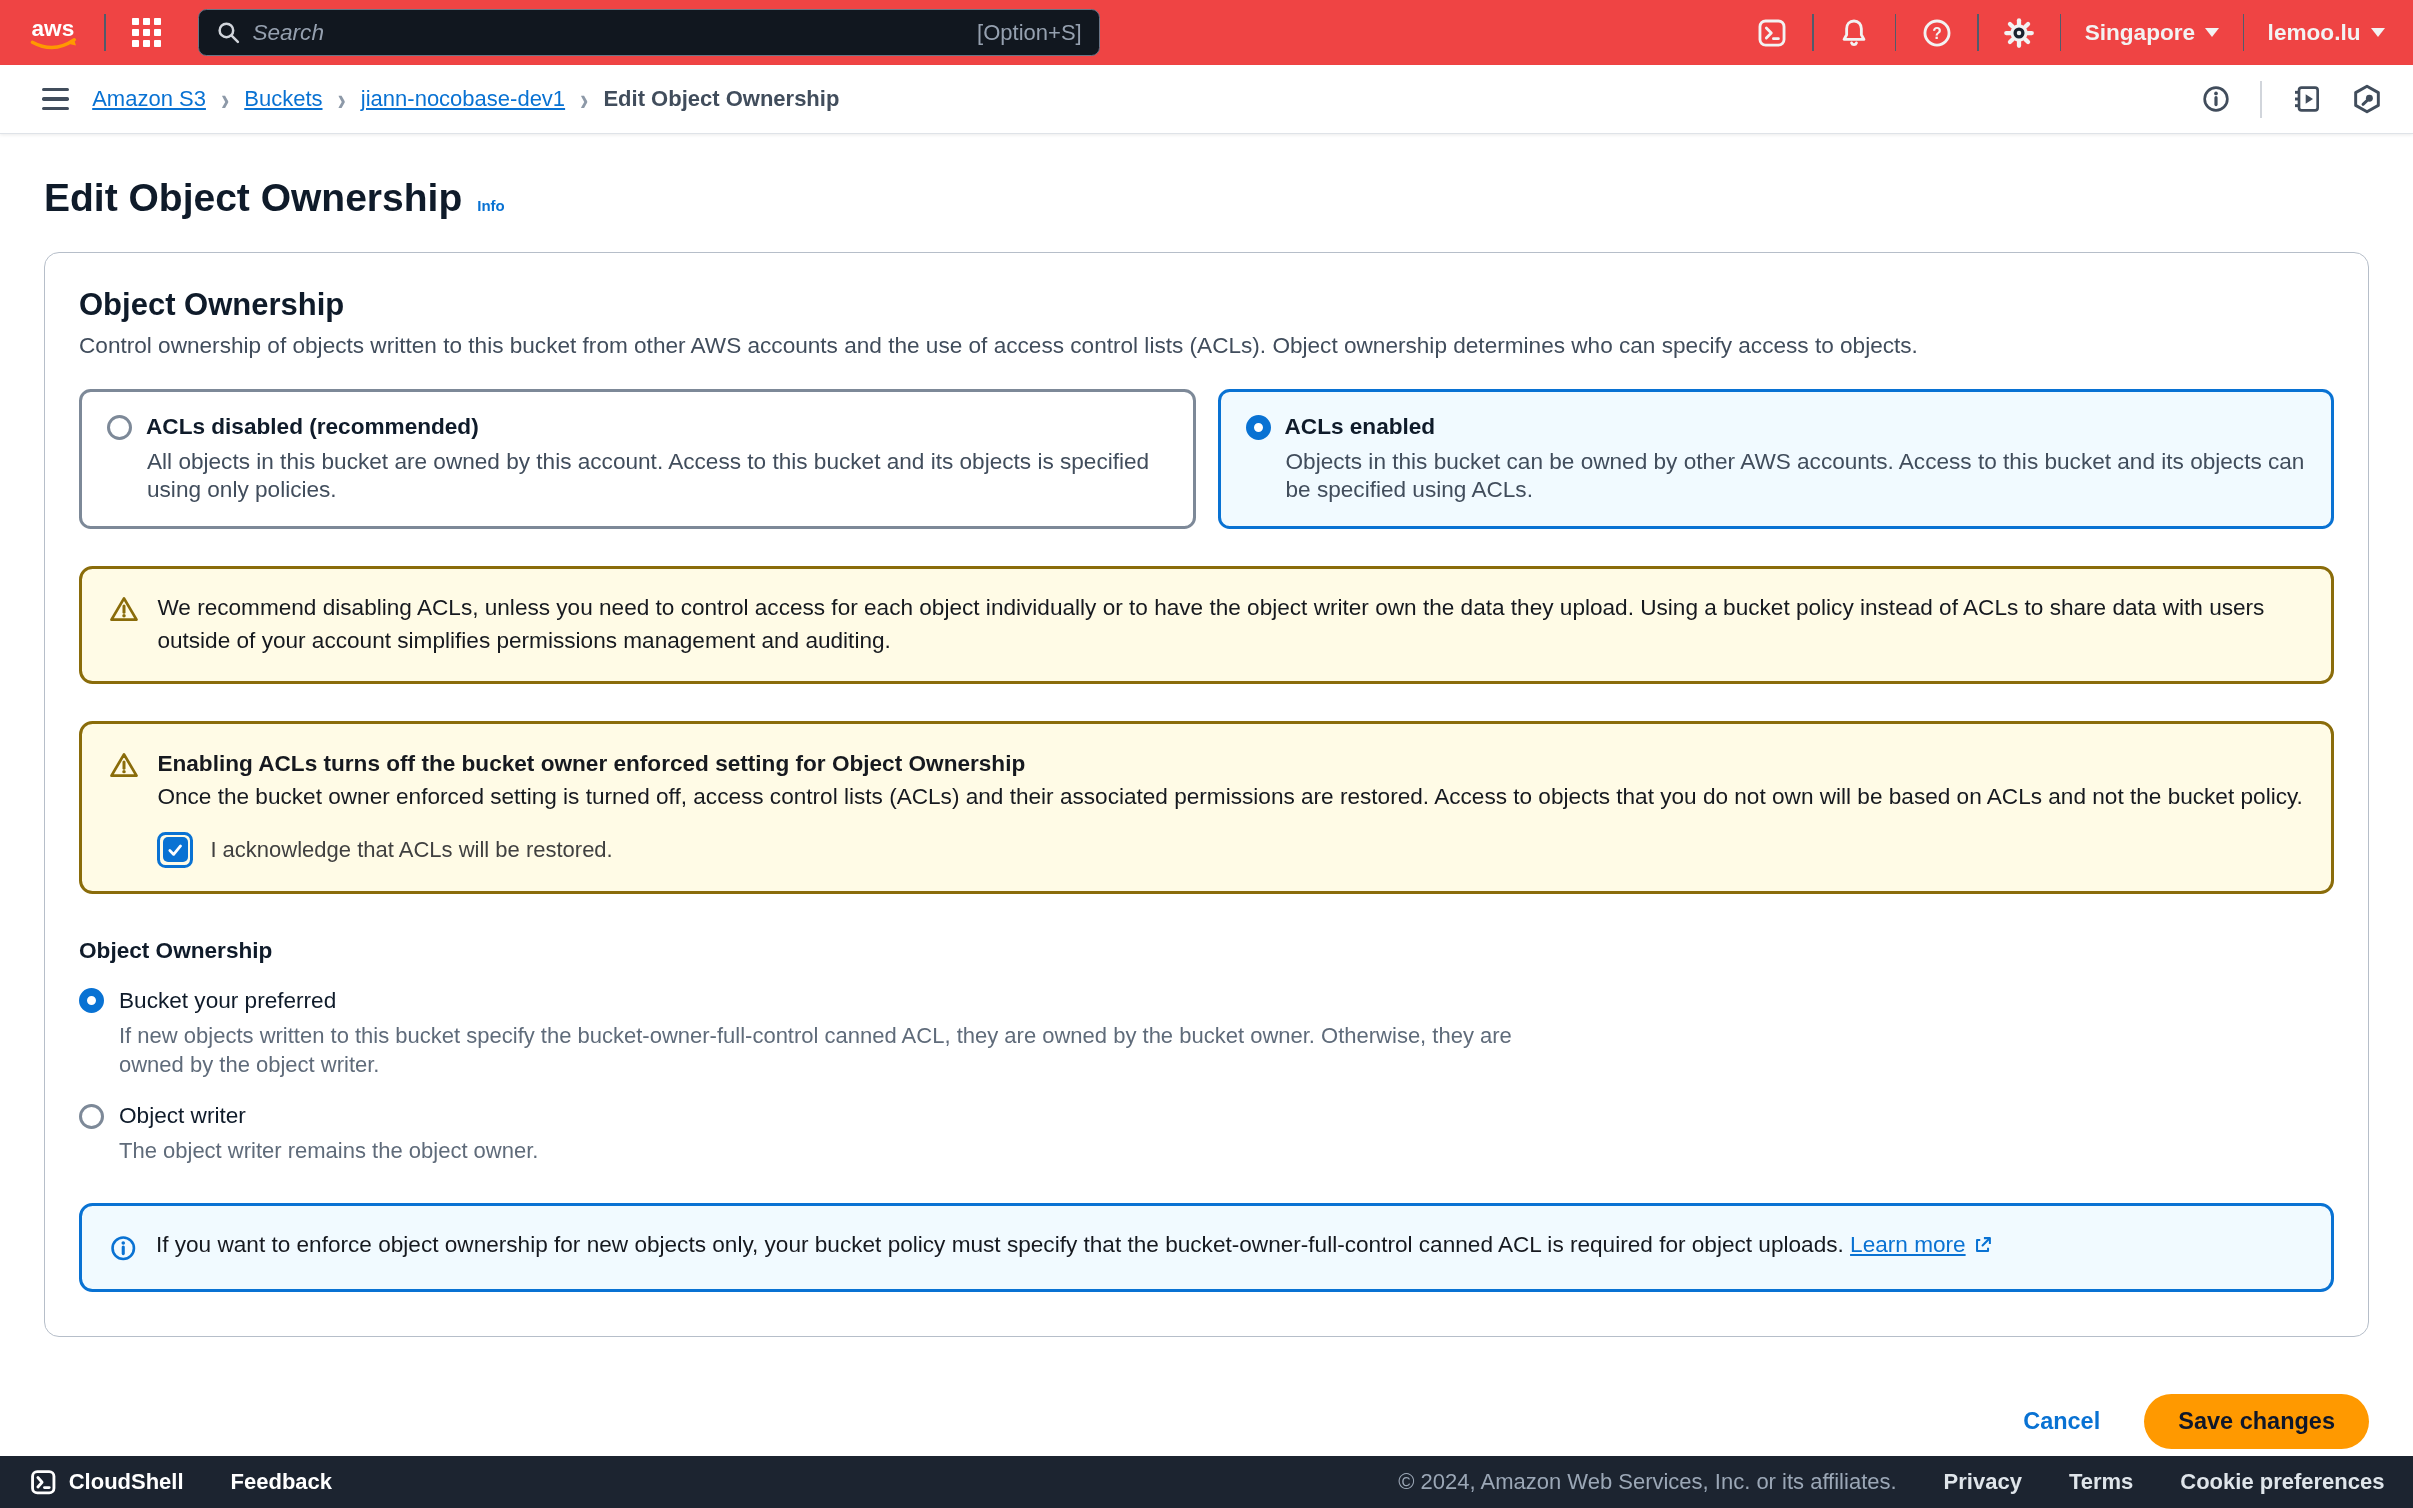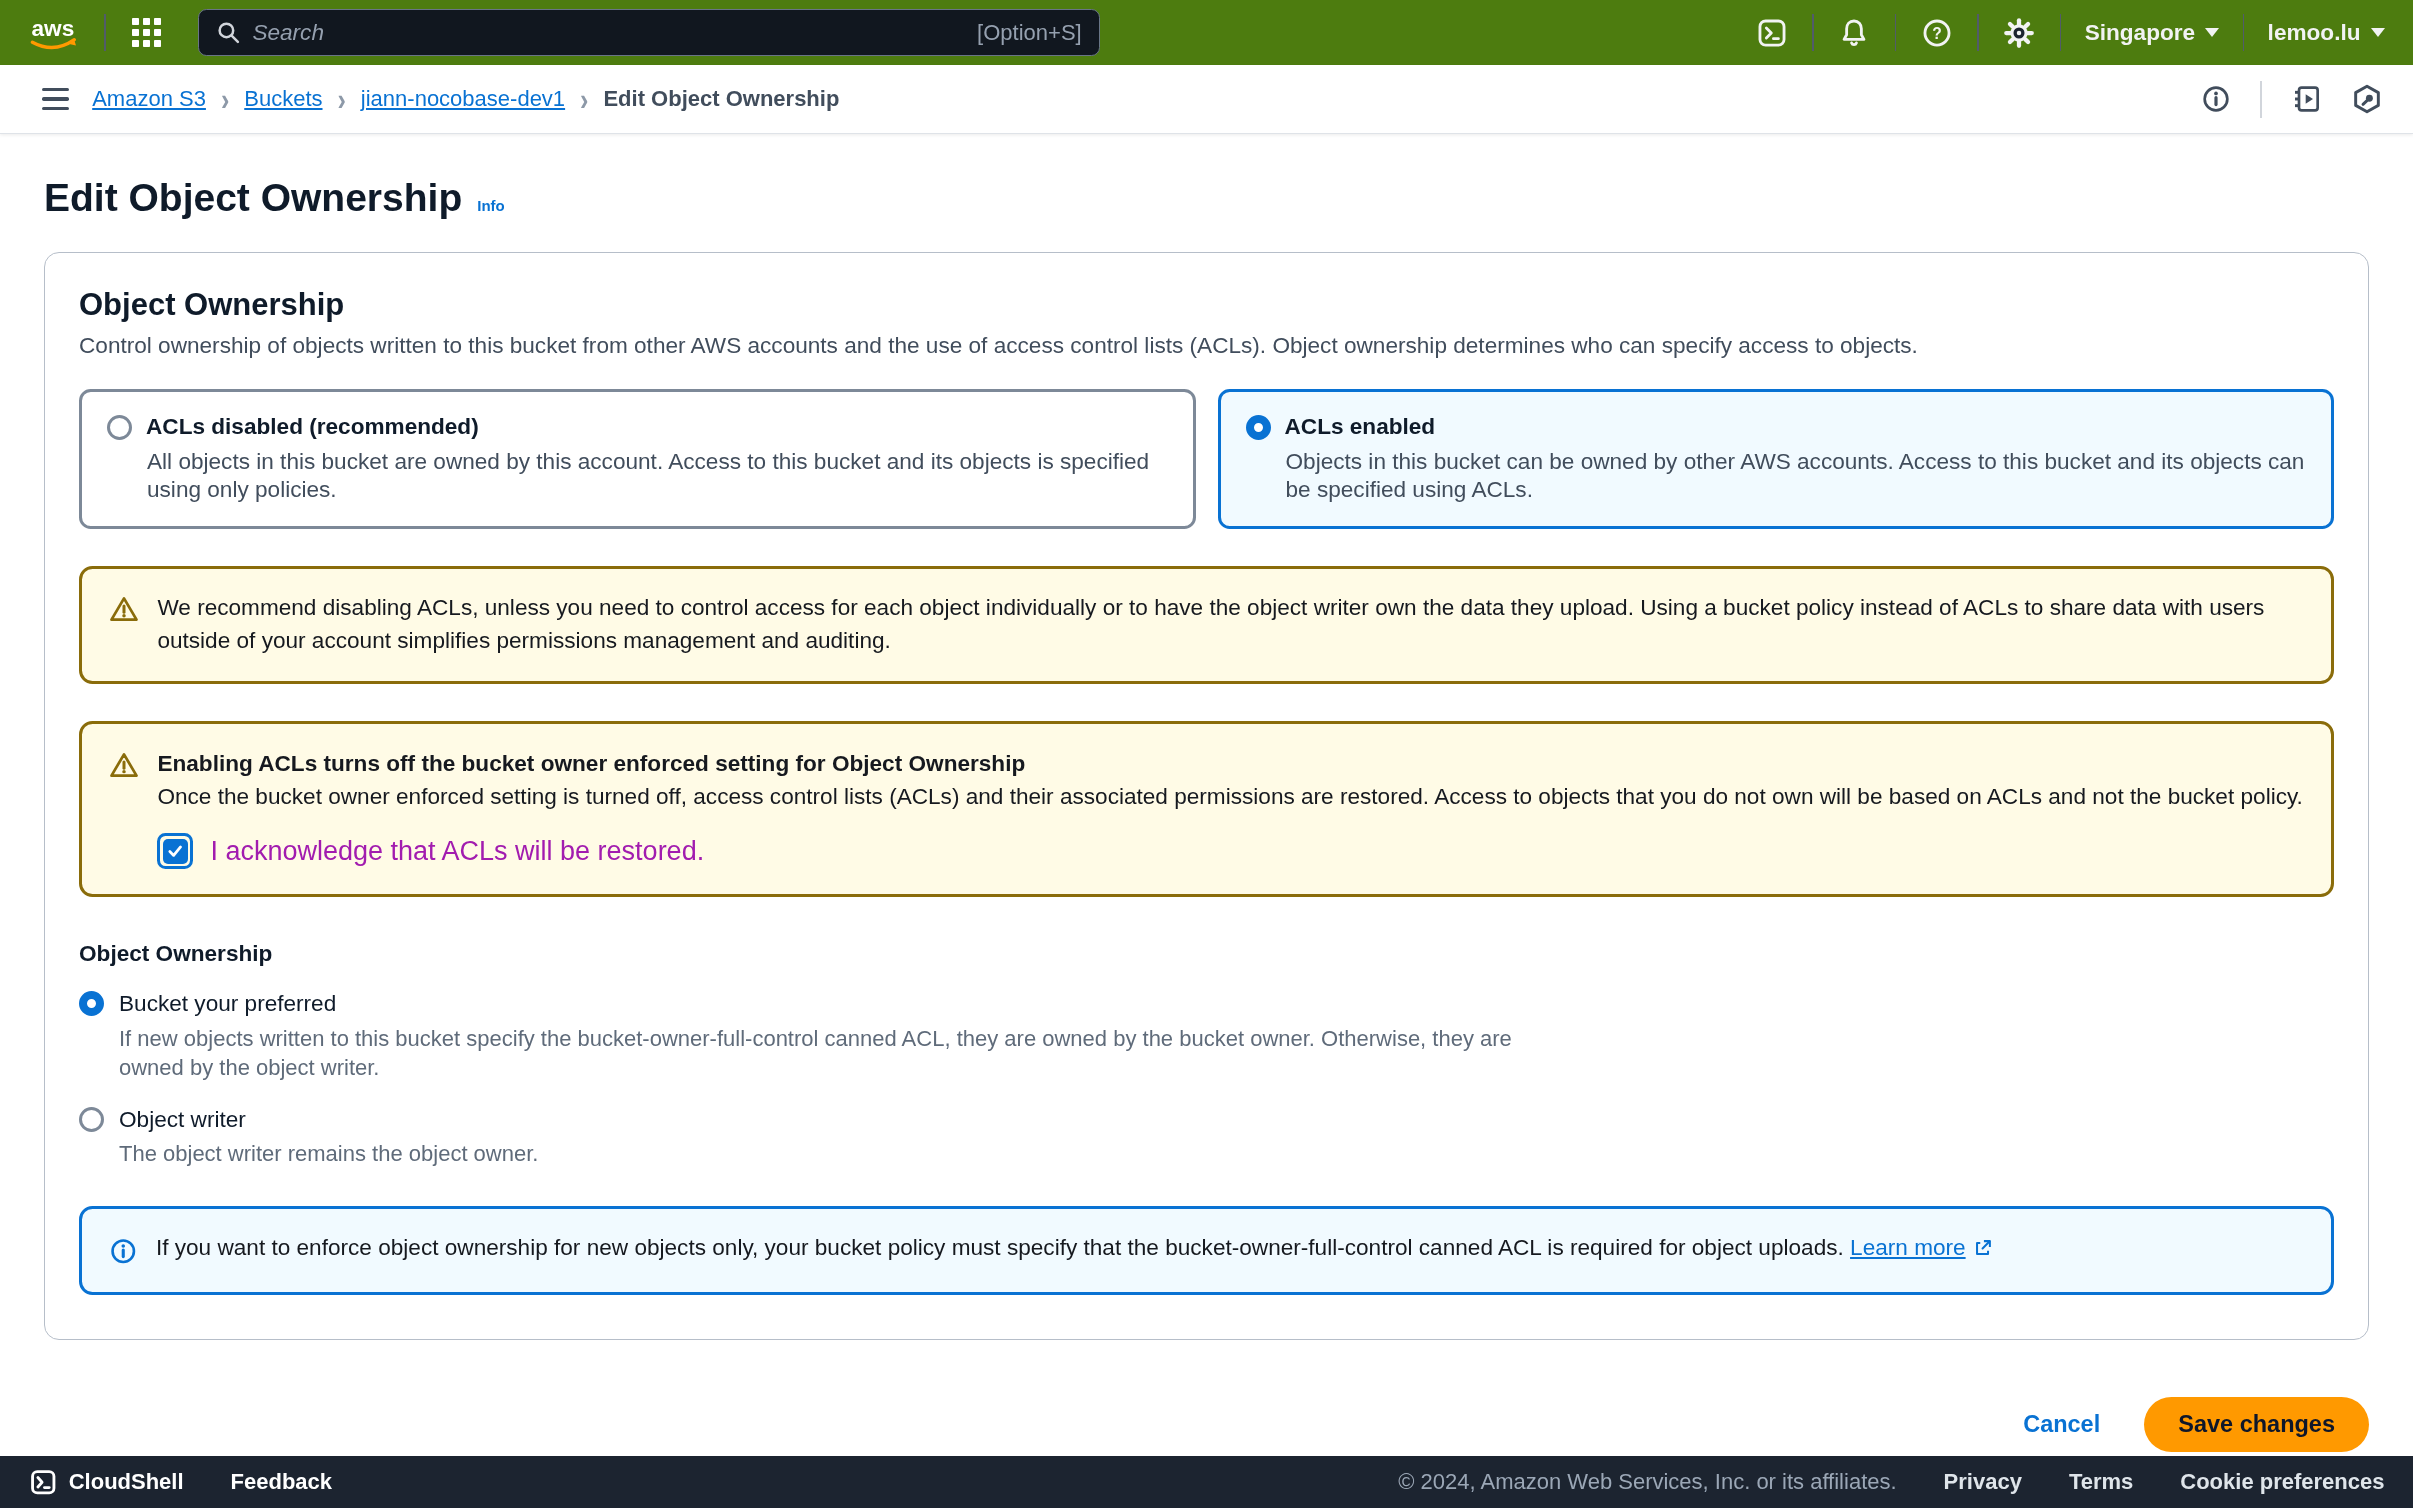--- a/index.html
+++ b/index.html
@@ -1,21 +1,21 @@
 <!DOCTYPE html>
 <html style="font-size:13.4px"><head>
 <meta charset="utf-8">
 <style>
   * { margin:0; padding:0; box-sizing:border-box; }
   html,body { width:2413px; height:1508px; }
   body { font-family:"Liberation Sans", sans-serif; background:#fff; color:#16191f; overflow:hidden; }
   .page { width:2413px; height:1508px; display:flex; flex-direction:column; }
 
   
-  .topbar { height:65px; background:#4d7c0f; display:flex; align-items:center; padding:0 23.5px; flex:0 0 auto; }
+  .topbar { height:65px; background:#ef4444; display:flex; align-items:center; padding:0 23.5px; flex:0 0 auto; }
   .topbar .vdiv { width:1.7px; height:37px; background:#515b6b; margin:0 18.4px; }
   .aws-logo { width:62px; height:42px; flex:0 0 auto; }
   .grid-icon { display:grid; grid-template-columns:repeat(3,6.7px); grid-template-rows:repeat(3,6.7px); gap:4.2px; margin:0 8.4px; cursor:pointer; }
   .grid-icon span { background:#fff; border-radius:0.8px; }
   .searchbox { margin-left:28.5px; width:902px; height:47px; background:#11171f; border:1.7px solid #697586; border-radius:8.4px; display:flex; align-items:center; padding:0 17px; }
   .searchbox svg { flex:0 0 auto; }
   .searchbox .ph { color:#95a0af; font-size:22.6px; font-style:italic; margin-left:11.7px; flex:1; }
   .searchbox .kbd { color:#95a0af; font-size:22px; }
   .top-right { margin-left:auto; display:flex; align-items:center; }
   .top-icon-btn { padding:0 5px; display:flex; align-items:center; cursor:pointer; }
@@ -56,21 +56,21 @@
 
   .banner { border-radius:13.4px; padding:23.5px 27px; display:flex; gap:18.4px; margin-top:37px; font-size:22.6px; line-height:1.45; }
   .banner.warn { background:#fffbe6; border:3.4px solid #8a6c0a; color:#16191f; }
   .banner.info { background:#f1faff; border:3.4px solid #0972d3; align-items:center; }
   .banner .bicon { flex:0 0 auto; margin-top:1.7px; }
   .banner-title { font-weight:700; }
 
   .ack-row { display:flex; align-items:center; gap:17px; margin-top:18.4px; }
   .cb-ring { border:3.4px solid #0972d3; border-radius:8.4px; padding:2.5px; display:inline-flex; }
   .cb-box { width:25px; height:25px; background:#0972d3; border-radius:5px; display:flex; align-items:center; justify-content:center; }
-  .ack-label { font-size:27px; color:#a21caf; }
+  .ack-label { font-size:22px; color:#404040; }
 
   .group-label { font-size:22.6px; font-weight:700; color:#0f1b2a; margin-top:44px; }
   .radio-option { display:flex; align-items:center; gap:15px; margin-top:23.5px; cursor:pointer; }
   .radio-option .opt-label { font-size:22.6px; color:#0f1b2a; }
   .opt-desc { font-size:22px; color:#5f6b7a; margin:6.7px 0 0 40px; line-height:1.35; max-width:1441px; }
 
   .learn-link { color:#0972d3; text-decoration:underline; font-weight:400; cursor:pointer; white-space:nowrap;margin-top:24px; }
   .ext-icon { display:inline-block; vertical-align:-3.4px; margin-left:6.7px; }
 
   .actions { display:flex; justify-content:flex-end; align-items:center; margin-top:57px; gap:44px; }

